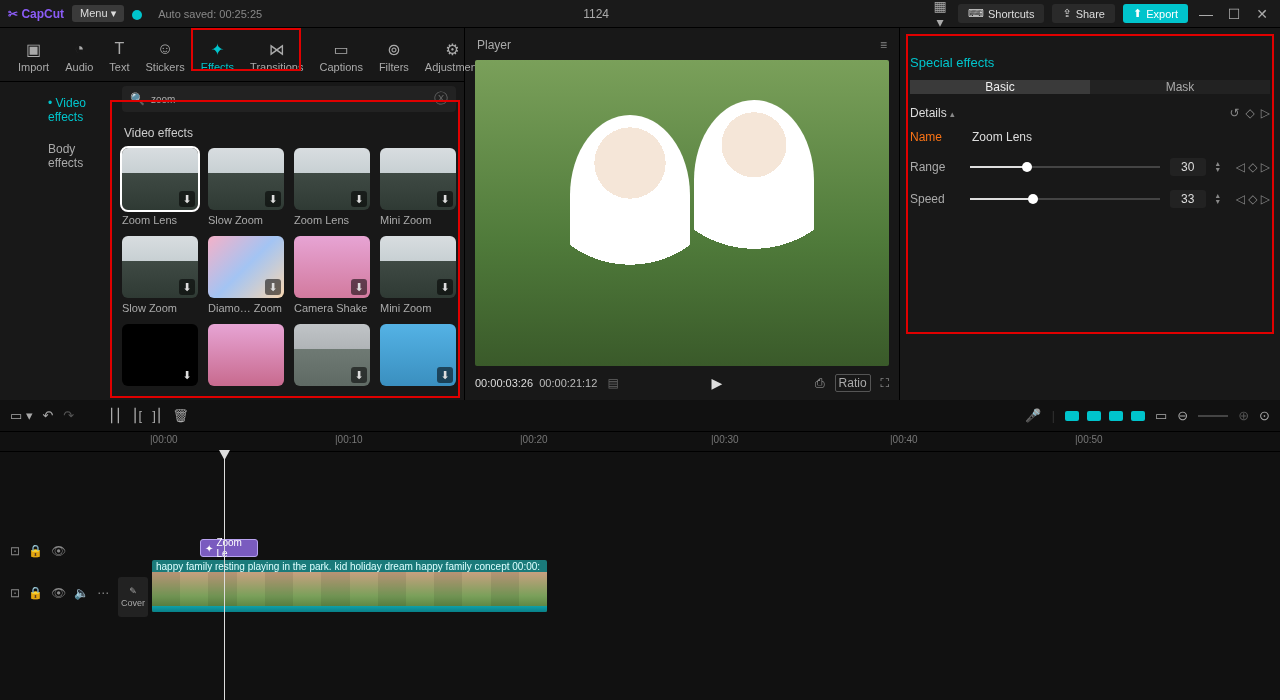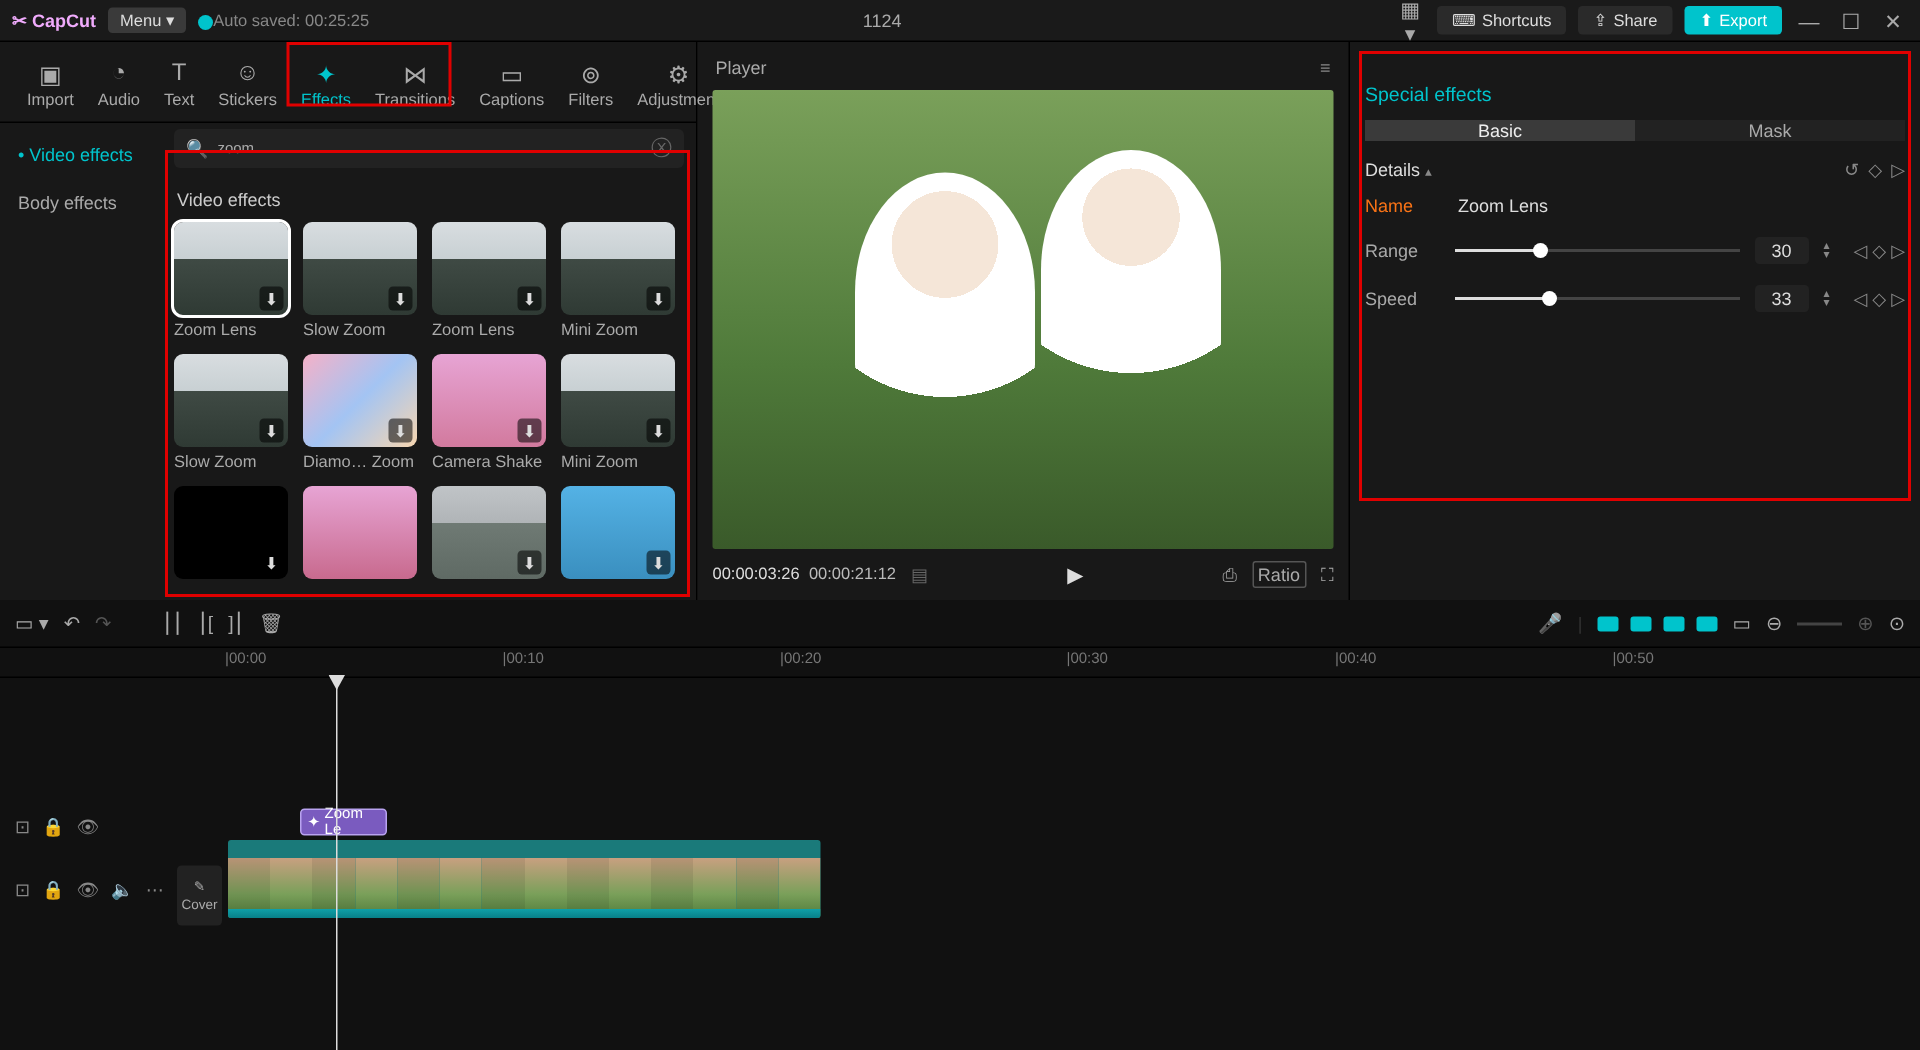--- a/index.html
+++ b/index.html
@@ -16,48 +16,48 @@
   
   .titlebar {
     height: 28px;
     background: #1a1a1a;
     display: flex;
     align-items: center;
     padding: 0 8px;
     gap: 8px;
     border-bottom: 1px solid #000;
   }
-  .logo { font-weight: bold; color: #f0abfc; font-size: 12px; }
+  .logo { font-weight: bold; color: #8b5cf6; font-size: 12px; }
   .menu-btn {
     background: #3a3a3a;
     color: #ddd;
     padding: 2px 8px;
     border-radius: 3px;
     font-size: 11px;
     display: flex; align-items: center; gap: 4px;
   }
-  .autosave { color: #888; font-size: 11px; display: flex; align-items: flex-end; gap: 0; }
+  .autosave { color: #888; font-size: 11px; display: flex; align-items: flex-end; gap: 16px; }
   .autosave-dot { width: 10px; height: 10px; background: #00c4cc; border-radius: 50%; display:inline-block;}
   .title-project { flex:1; text-align:center; color:#aaa; font-size:12px;}
   .titlebar-right { display:flex; align-items:center; gap:8px;}
   .tb-btn { background:#2a2a2a; color:#ddd; padding:3px 10px; border-radius:3px; font-size:11px; display:flex; align-items:center; gap:4px;}
   .tb-btn.export { background:#00c4cc; color:#fff;}
   .win-btn { width:20px; text-align:center; color:#aaa; font-size:14px;}
 
   
   .main-row { display:flex; height:372px; }
 
   
   .left-panel { width:465px; background:#181818; display:flex; flex-direction:column; border-right:1px solid #000;}
   .tool-tabs { display:flex; padding:6px 10px 0; gap:0; border-bottom:1px solid #000;}
   .tool-tab { display:flex; flex-direction:column; align-items:center; gap:3px; padding:6px 8px 8px; color:#aaa; font-size:11px; cursor:pointer; position:relative;}
   .tool-tab.active { color:#00c4cc; }
   .tool-tab svg, .tool-tab .ticon { width:18px; height:18px; }
   .red-box1 { position:absolute; left:191px; top:28px; width:110px; height:43px; border:2px solid #e00000; pointer-events:none; z-index:10;}
-  .left-body { display:flex; flex:1; overflow:hidden;}
+  .left-body { display:flex; flex:1; overflow:hidden;padding-left:36px;}
   .left-sidebar { width:108px; display:flex; flex-direction:column; gap:2px; padding:6px 0;}
   .side-tab { padding:8px 12px; color:#aaa; font-size:12px; cursor:pointer;}
   .side-tab.active { color:#00c4cc; }
   .side-tab.active::before { content:"• "; color:#00c4cc;}
   .effects-area { flex:1; display:flex; flex-direction:column;}
   .search-bar { margin:4px 8px; background:#222; border-radius:4px; padding:4px 8px; display:flex; align-items:center; gap:6px; color:#666;}
   .search-bar input { background:transparent; border:none; color:#aaa; outline:none; flex:1; font-size:10px;}
   .search-clear { color:#666; font-size:14px;}
   .effects-grid-wrap { position:relative; flex:1; padding:6px 8px; overflow:hidden;}
   .section-title { color:#ccc; font-size:12px; padding:4px 2px 8px;}
@@ -411,20 +411,21 @@
       </div>
     <div class="cover-btn">
         <span>✎</span>
         <span>Cover</span>
       </div>
     <div class="fx-clip">
         <span>✦</span>
         <span>Zoom Le</span>
       </div>
     <div class="video-clip">
+      <div class="clip-title">happy family resting playing in the park. kid holiday dream happy family concept   00:00:</div>
       <div class="clip-thumbs">
           <div></div>
           <div></div>
           <div></div>
           <div></div>
           <div></div>
           <div></div>
           <div></div>
           <div></div>
           <div></div>

